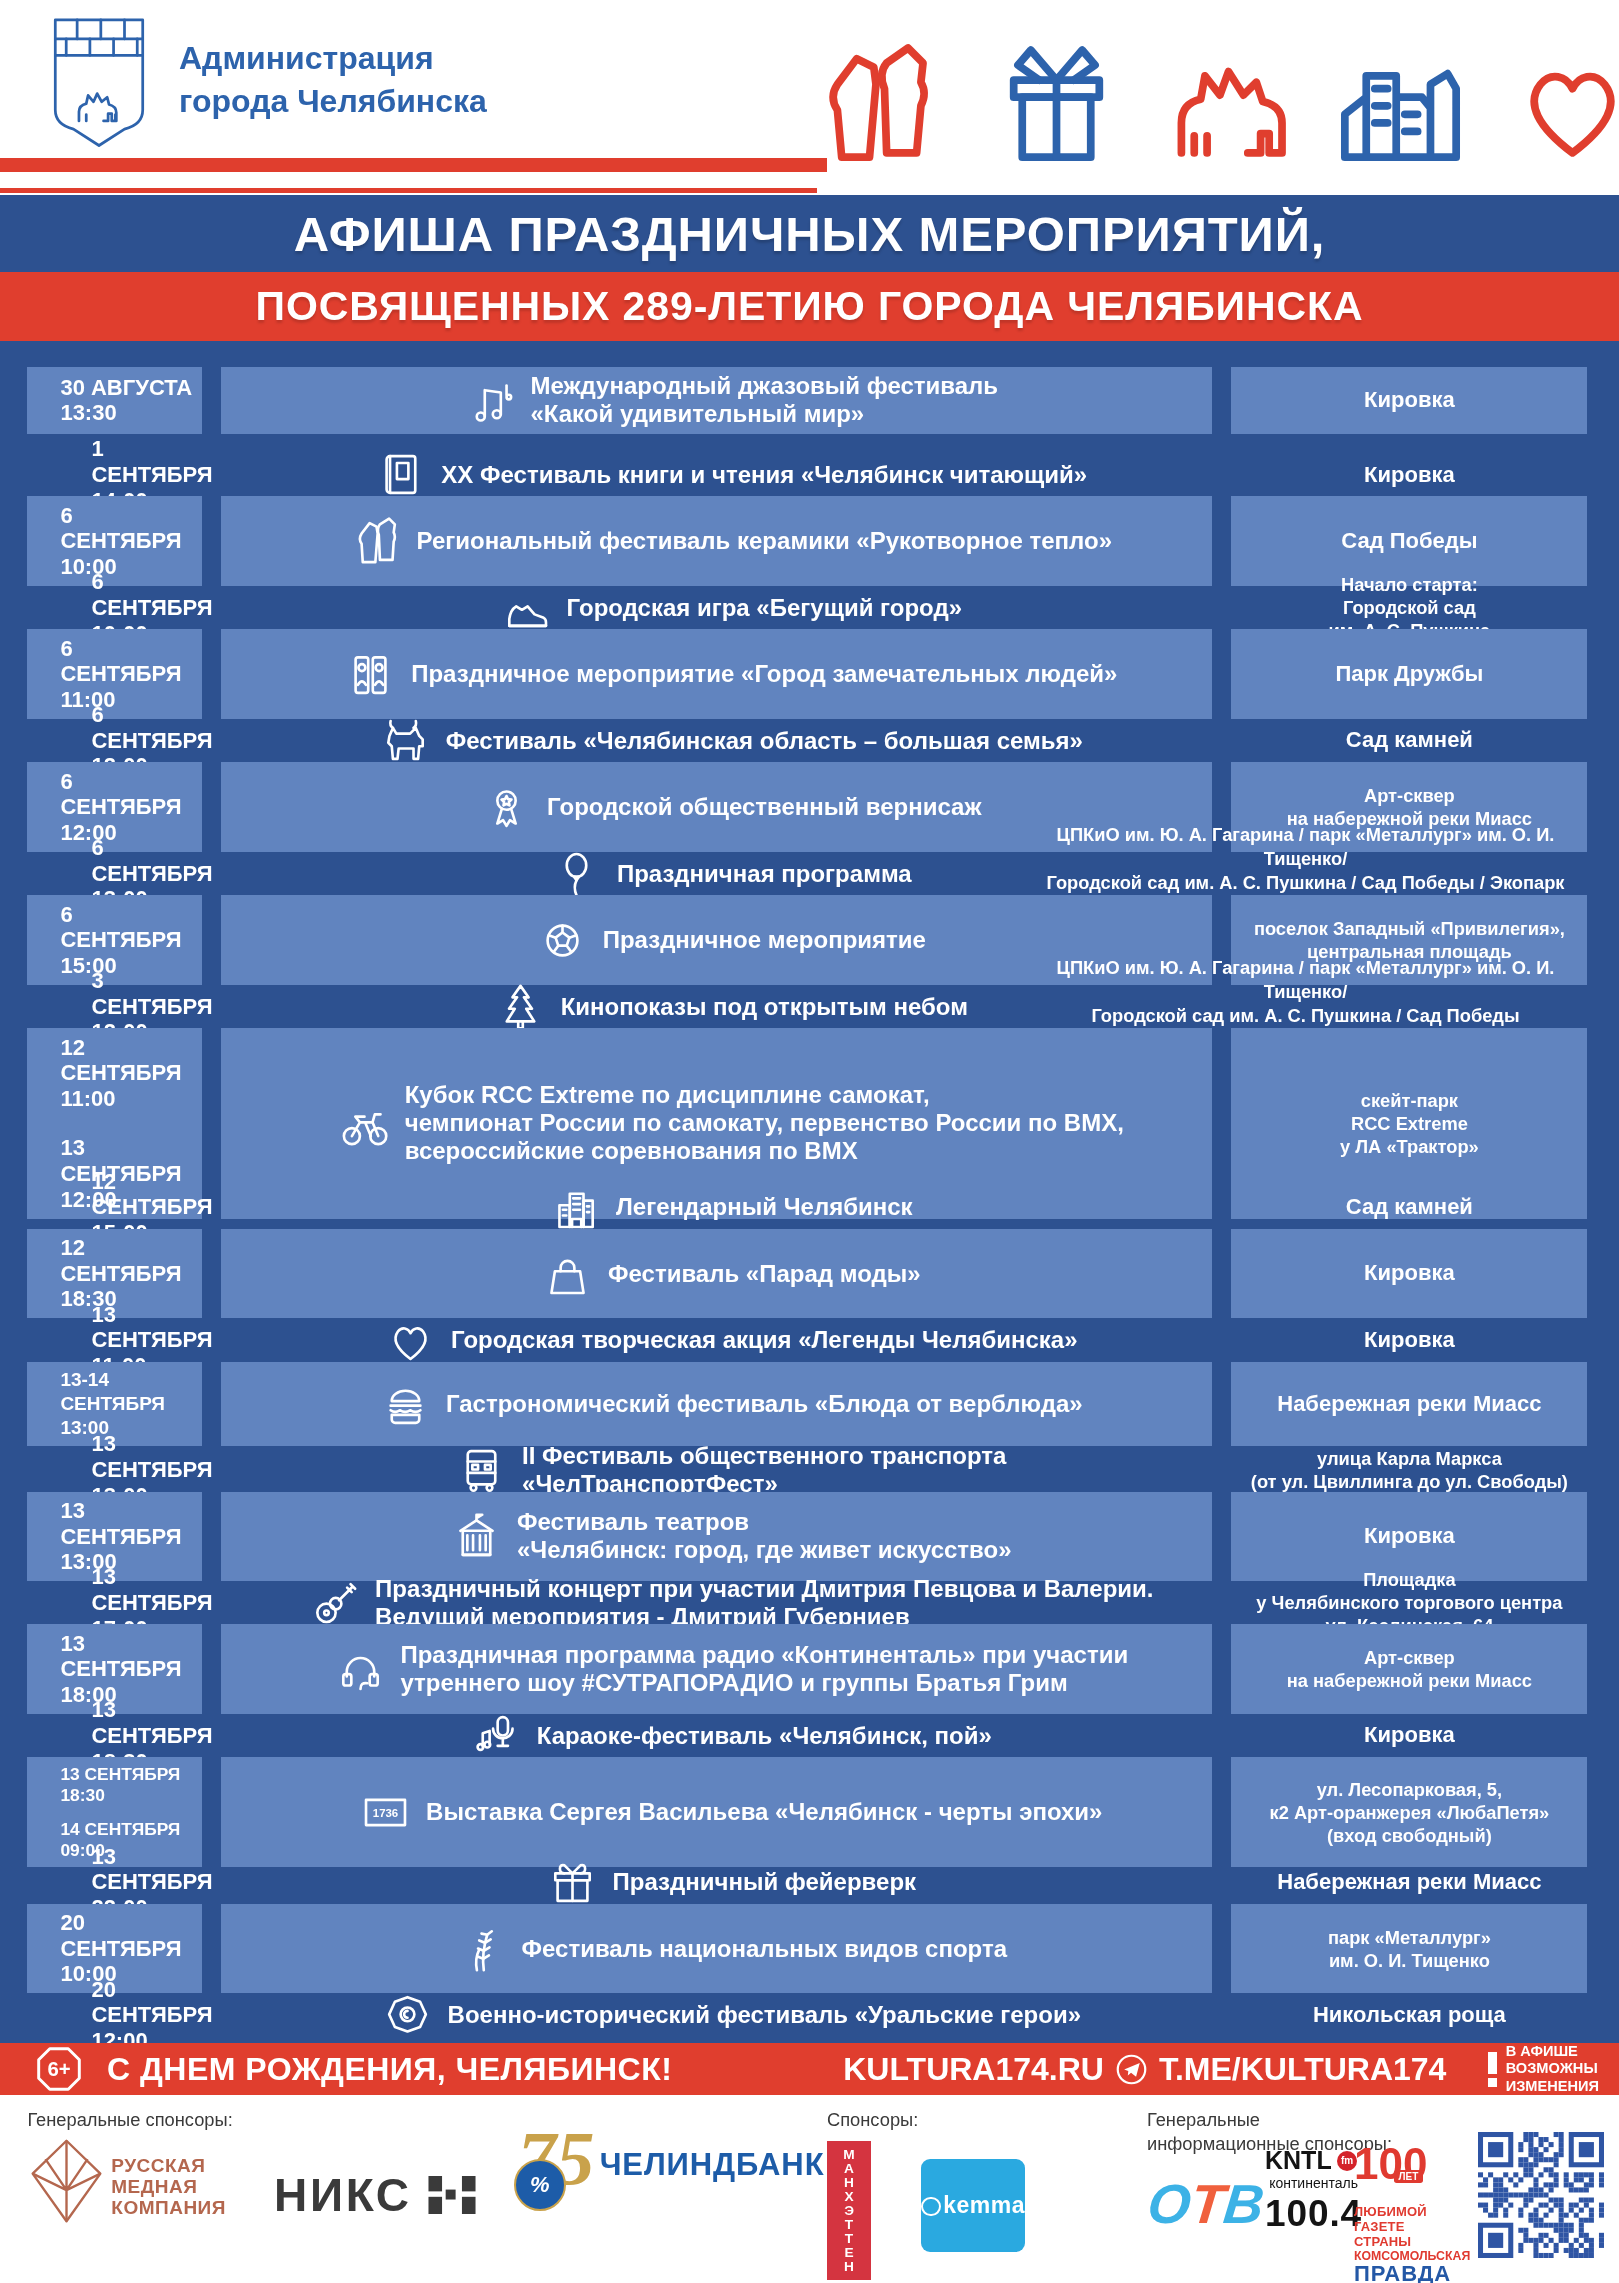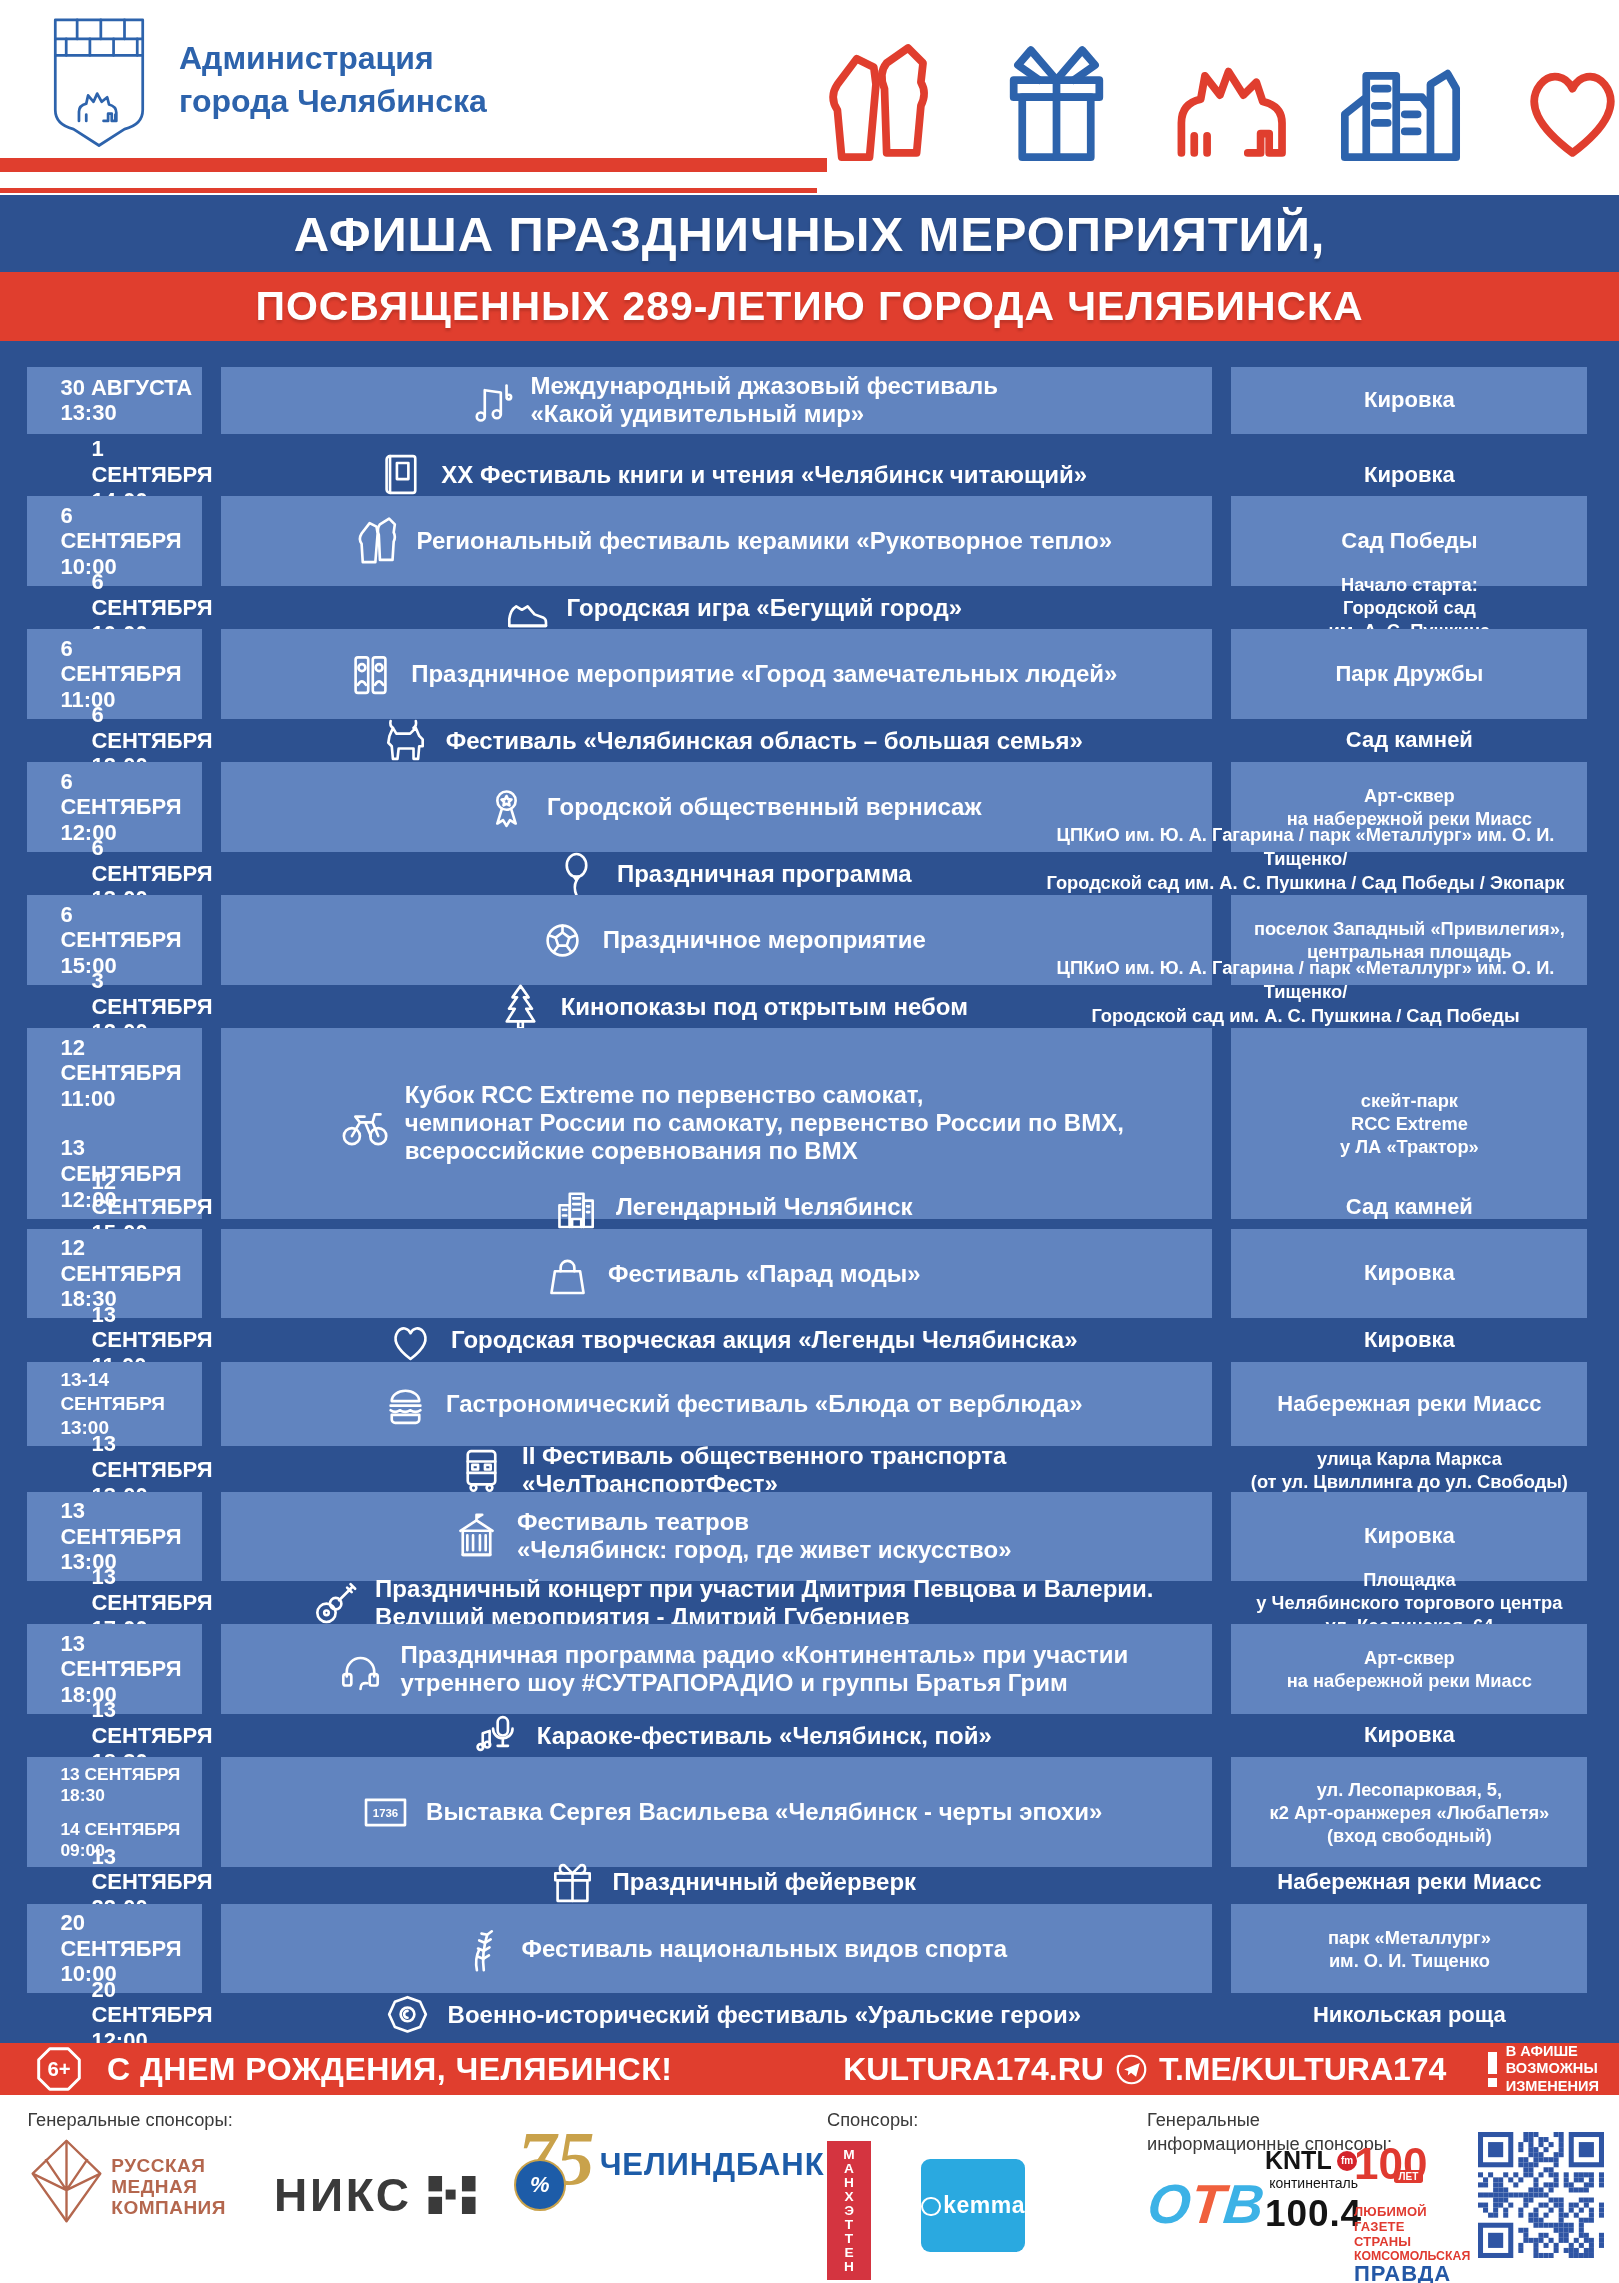--- a/index.html
+++ b/index.html
@@ -436,21 +436,21 @@
         <div class="icon">
             <svg viewBox="0 0 48 48">
               <g>
                 <circle cx="13" cy="35" r="7"></circle>
                 <circle cx="36" cy="35" r="7"></circle>
                 <path d="M13 35 l7 -12 h11 l5 12 M20 23 l-4 -5 h8 M31 23 l2 -7 h5 M24.5 23 l5 12"></path>
               </g>
             </svg>
           </div>
         <div class="etitle">
-            <div>Кубок RCC Extreme по первенство самокат,</div>
+            <div>Кубок RCC Extreme по дисциплине самокат,</div>
             <div>чемпионат России по самокату, первенство России по BMX,</div>
             <div>всероссийские соревнования по BMX</div>
           </div>
       </div>
       <div class="cell loc small">
           <div>скейт-парк</div>
           <div>RCC Extreme</div>
           <div>у ЛА «Трактор»</div>
         </div>
     </div>

